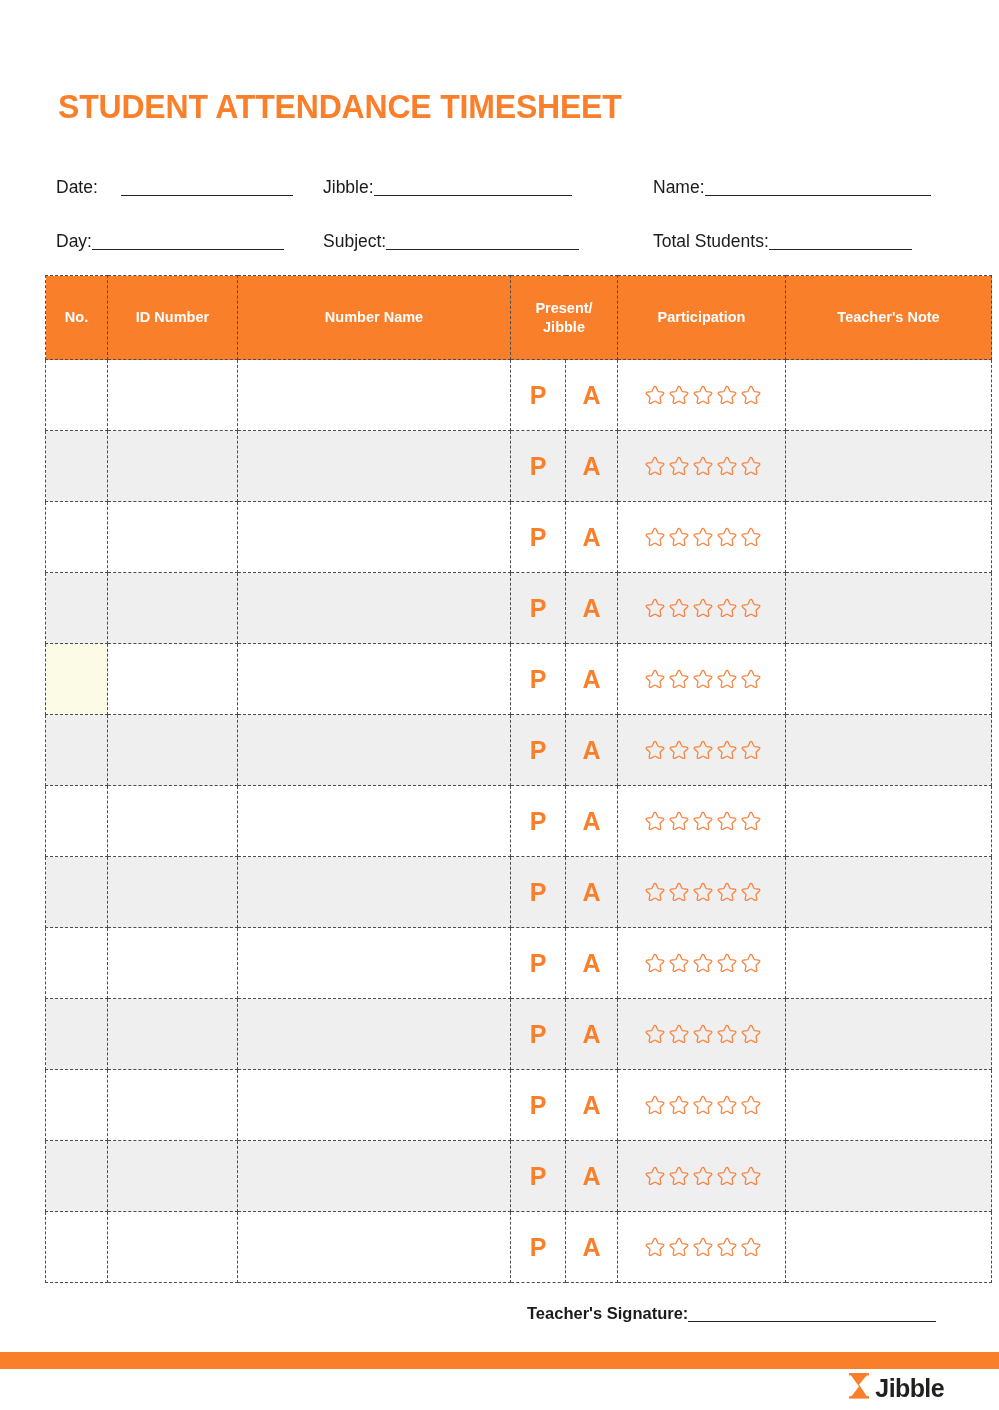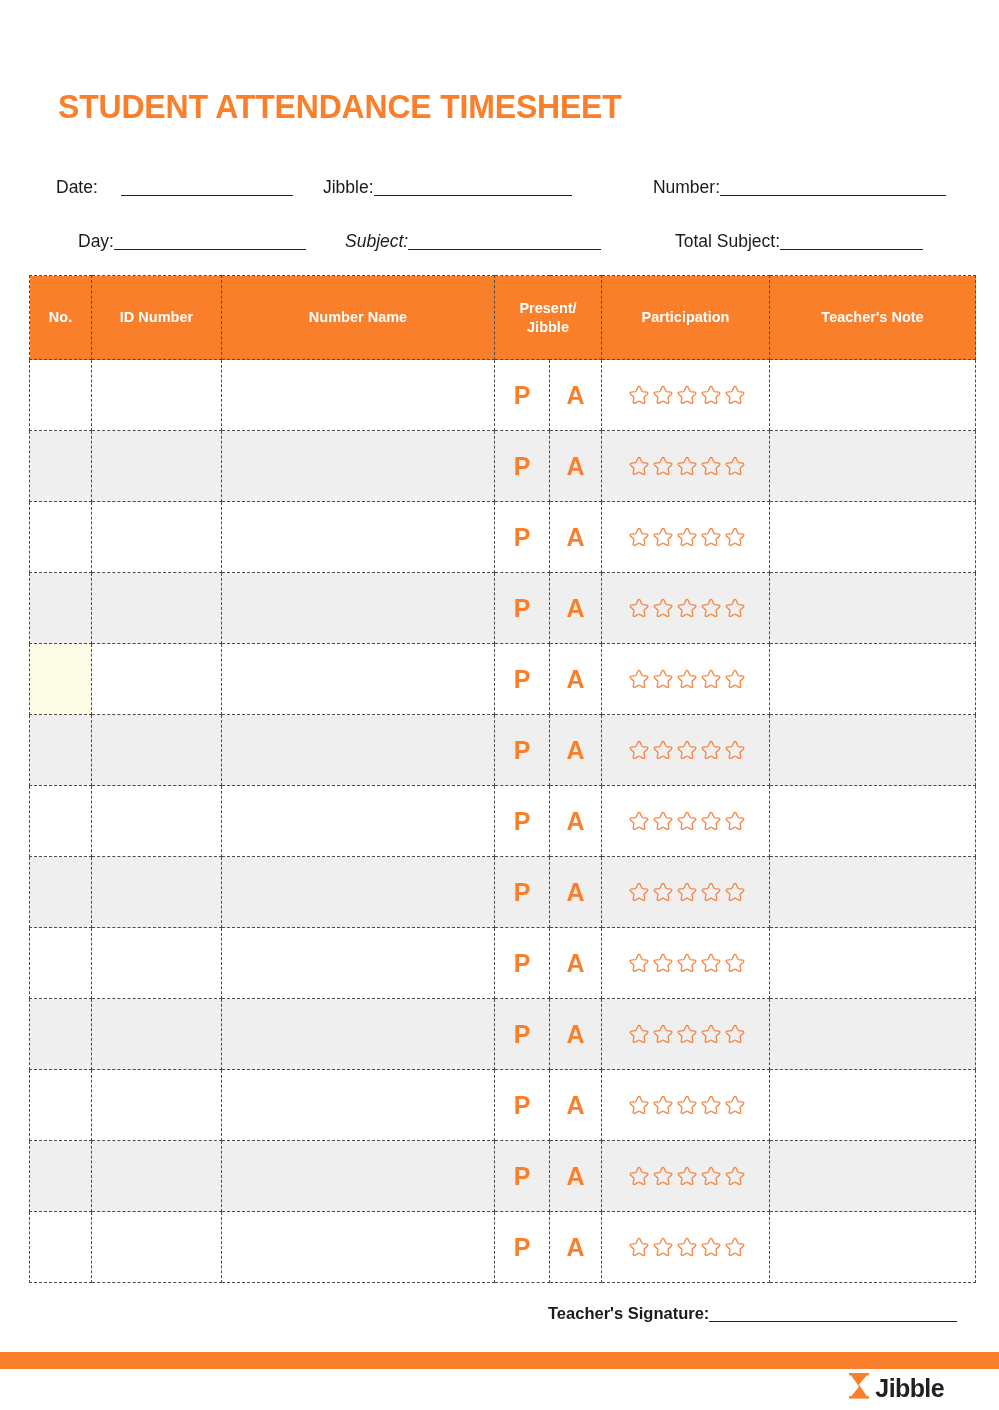--- a/index.html
+++ b/index.html
@@ -59,31 +59,31 @@
     border-bottom: 1.6px solid #222;
     height: 14px;
   }
   .fw-date   { width: 267px; gap: 23px; }
   .fw-date .meta-line    { width: 172px; }
   .fw-teacher{ width: 330px; }
   .fw-teacher .meta-line { width: 198px; }
   .fw-class  { }
   .fw-class .meta-line   { width: 226px; }
 
-  .fw-day    { width: 267px; margin-left: 22px; }
+  .fw-day    { width: 267px; }
   .fw-day .meta-line     { width: 192px; }
-  .fw-subject{ width: 330px; font-style: italic; }
+  .fw-subject{ width: 330px; }
   .fw-subject .meta-line { width: 193px; }
   .fw-total  { }
   .fw-total .meta-line   { width: 143px; }
 
   
   .sheet {
     position: absolute;
-    left: 29px;
+    left: 45px;
     top: 275px;
     width: 946px;
   }
   table.attendance {
     border-collapse: collapse;
     table-layout: fixed;
     width: 946px;
   }
   table.attendance th,
   table.attendance td {
@@ -136,21 +136,21 @@
   col.c-id    { width: 130px; }
   col.c-name  { width: 273px; }
   col.c-p     { width: 55px; }
   col.c-a     { width: 52px; }
   col.c-part  { width: 168px; }
   col.c-note  { width: 206px; }
 
   
   .signature {
     position: absolute;
-    left: 548px;
+    left: 527px;
     top: 1305px;
     display: flex;
     align-items: flex-end;
     white-space: nowrap;
   }
   .signature .sig-label {
     font-size: 16.5px;
     font-weight: bold;
     color: #1b1b1b;
     line-height: 1;
@@ -198,36 +198,36 @@
   <div class="meta-row">
     <div class="meta-field fw-date">
       <span class="meta-label">Date:</span>
       <span class="meta-line"></span>
     </div>
     <div class="meta-field fw-teacher">
       <span class="meta-label">Jibble:</span>
       <span class="meta-line"></span>
     </div>
     <div class="meta-field fw-class">
-      <span class="meta-label">Number:</span>
+      <span class="meta-label">Name:</span>
       <span class="meta-line"></span>
     </div>
   </div>
 
   <div class="meta-row">
     <div class="meta-field fw-day">
       <span class="meta-label">Day:</span>
       <span class="meta-line"></span>
     </div>
     <div class="meta-field fw-subject">
       <span class="meta-label">Subject:</span>
       <span class="meta-line"></span>
     </div>
     <div class="meta-field fw-total">
-      <span class="meta-label">Total Subject:</span>
+      <span class="meta-label">Total Students:</span>
       <span class="meta-line"></span>
     </div>
   </div>
 
 </div>
 
 <div class="sheet">
   <table class="attendance">
     <colgroup>
       <col class="c-no">

